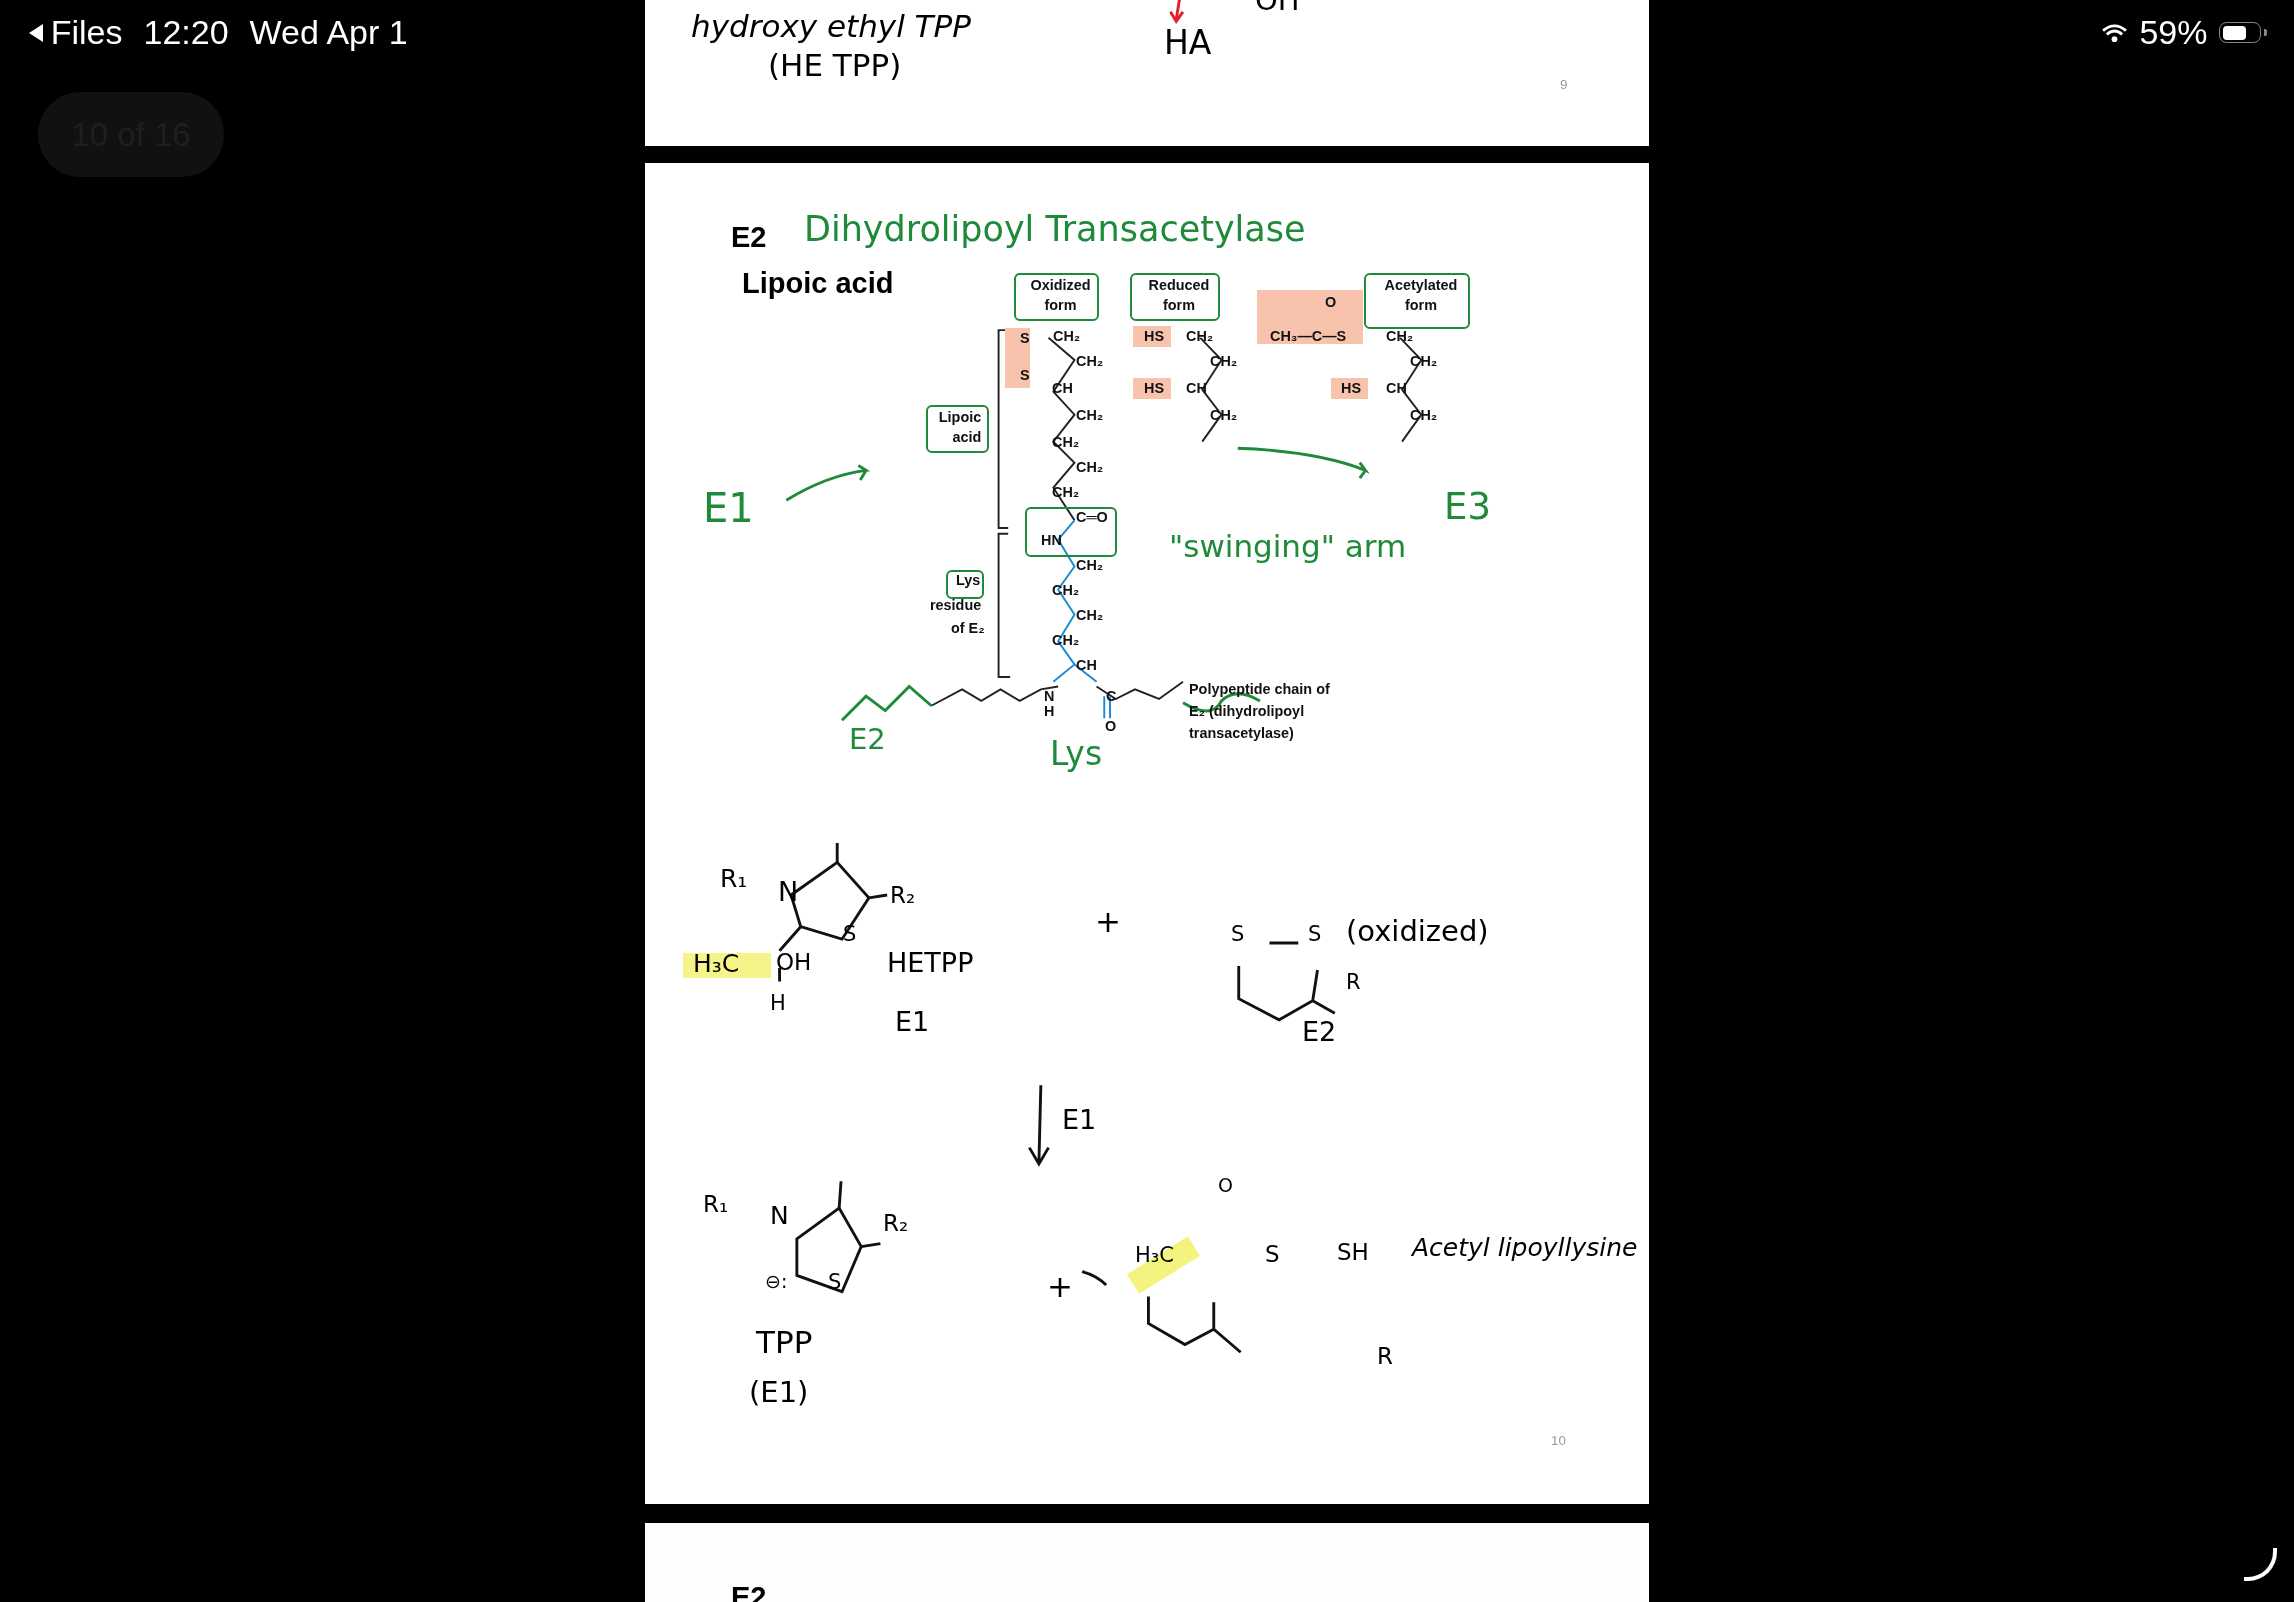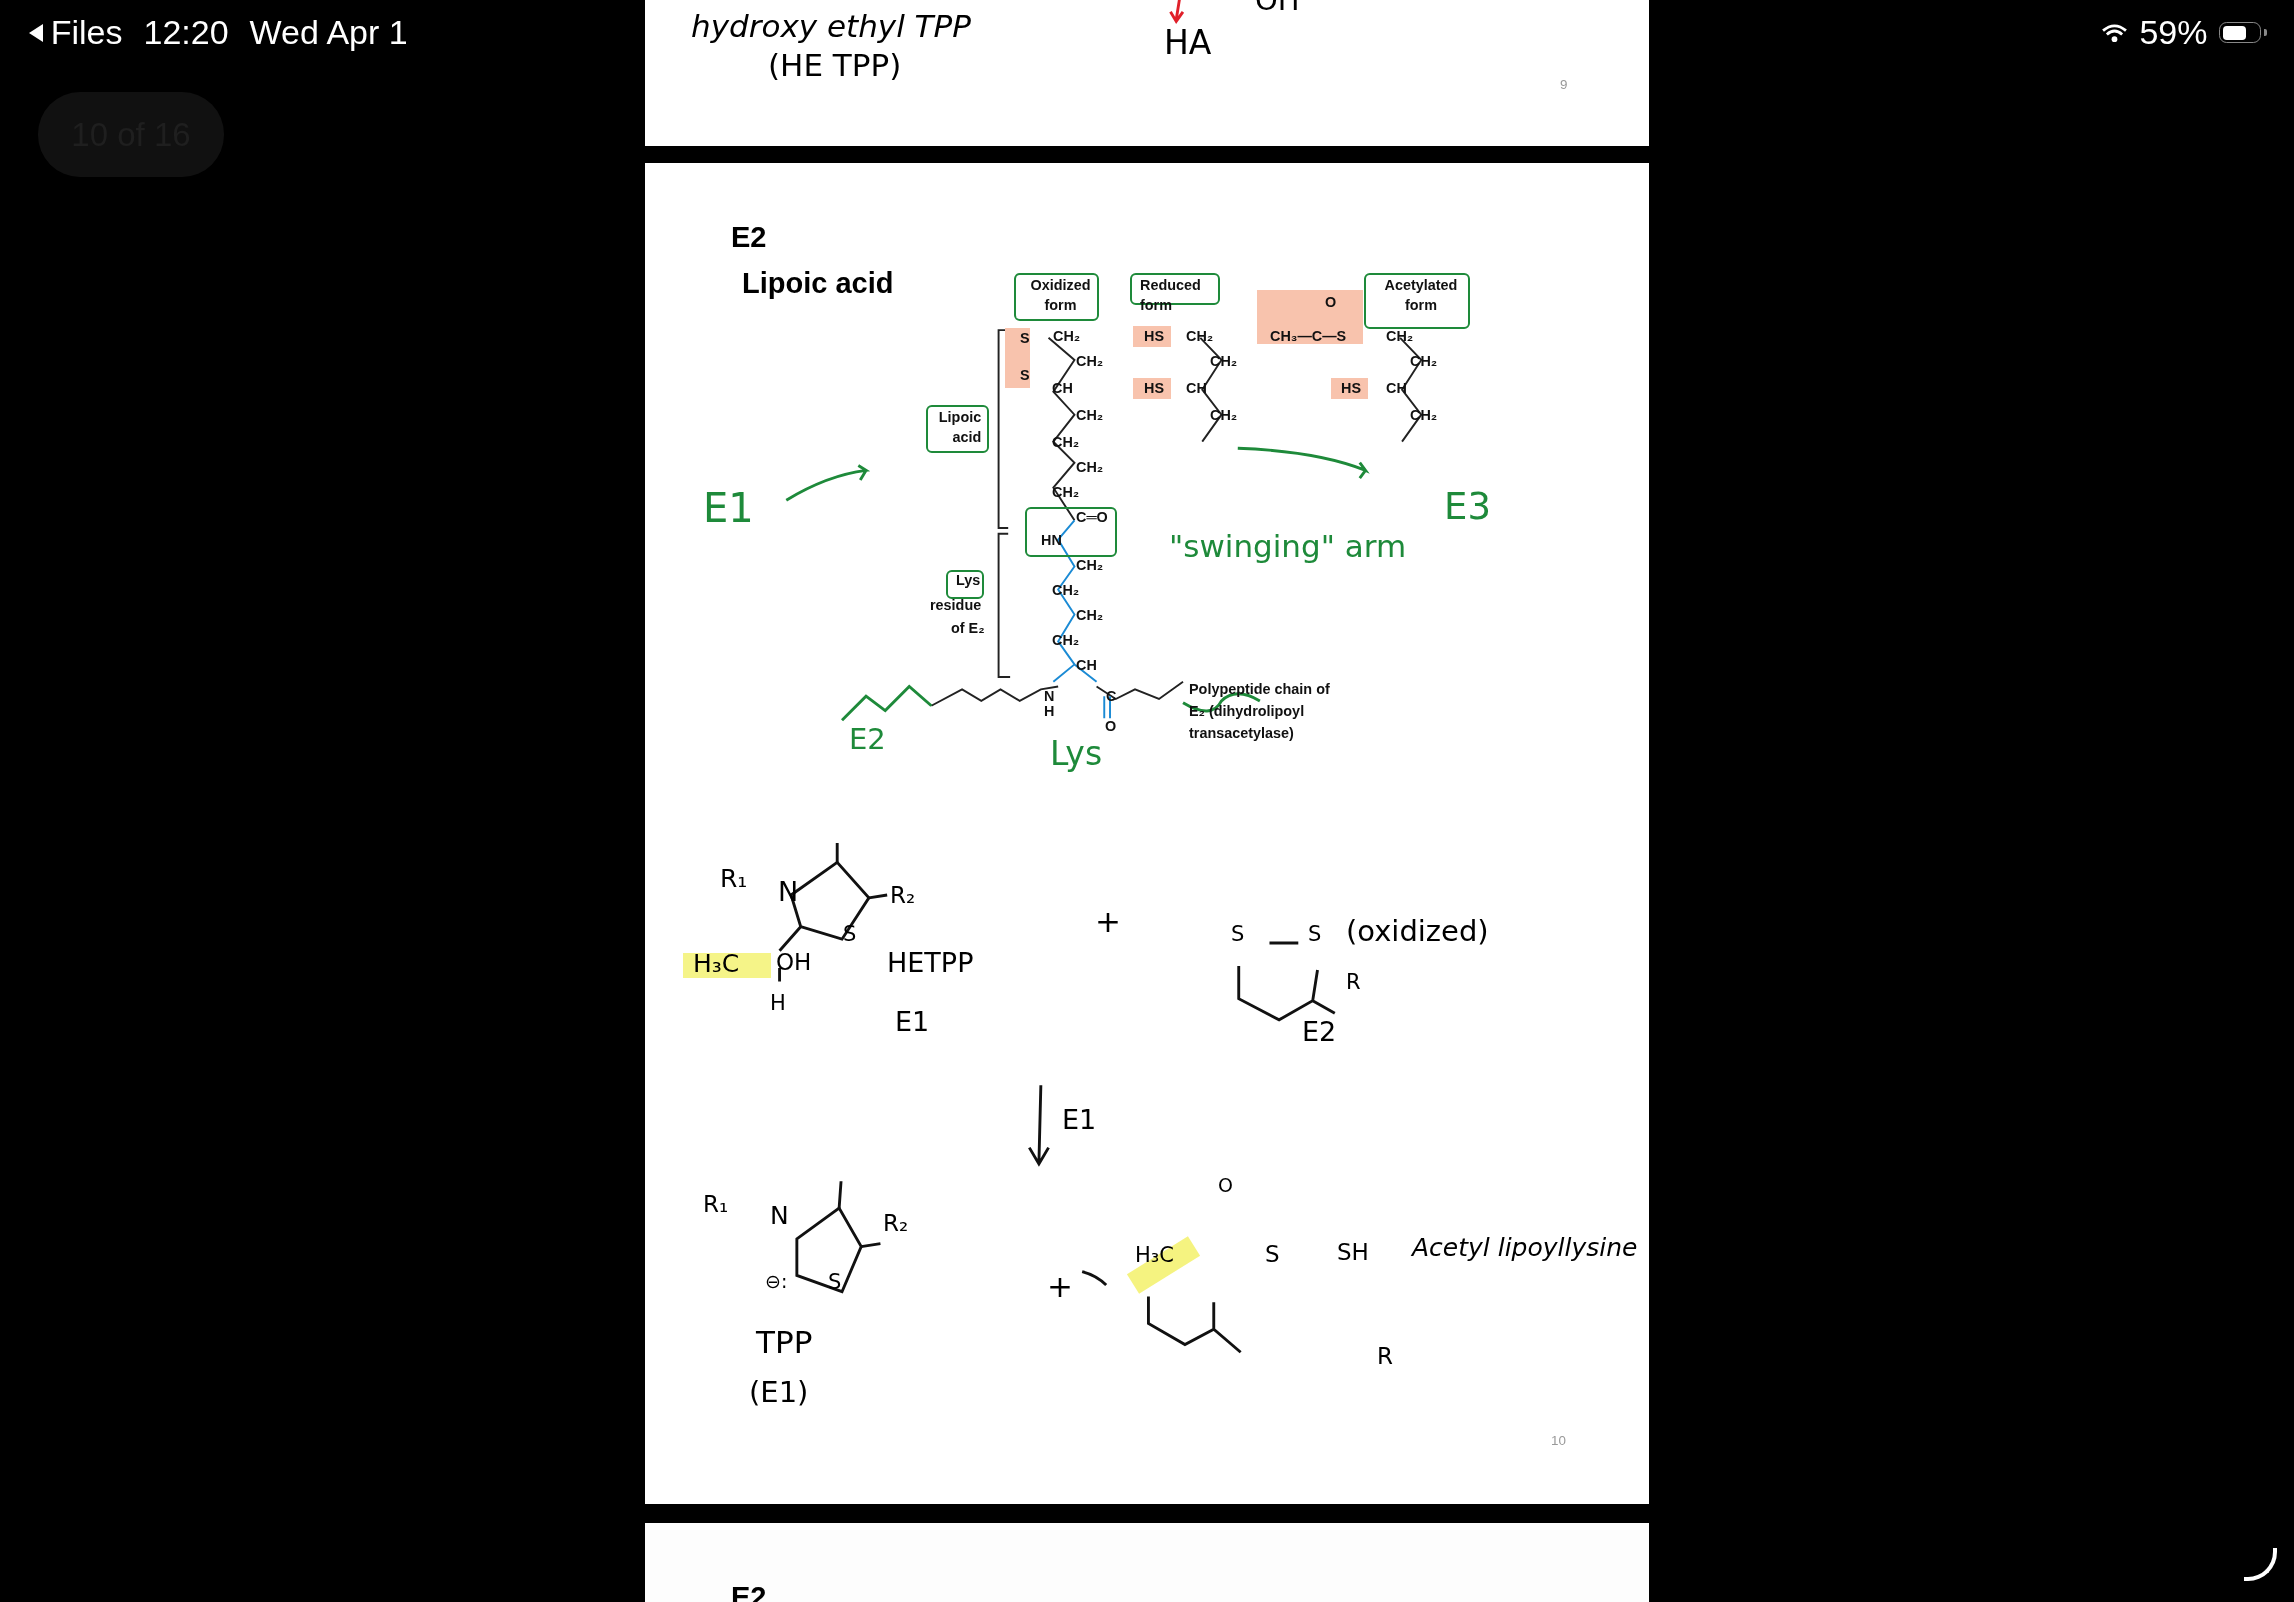--- a/index.html
+++ b/index.html
@@ -100,27 +100,28 @@
 
     <path d="M412 960 L410 1040 M400 1025 L410 1042 L420 1025" stroke="#111" stroke-width="3" fill="none"></path>
 
     <path d="M158 1120 L202 1088 L225 1128 L205 1175 L158 1158 Z" stroke="#111" stroke-width="3" fill="none"></path>
     <path d="M202 1088 L204 1060 M225 1128 L245 1125" stroke="#111" stroke-width="3" fill="none"></path>
 
     <path d="M455 1154 Q470 1158 480 1168 M524 1180 L524 1208 L562 1230 L592 1214 L620 1238 M592 1214 L592 1186" stroke="#111" stroke-width="3" fill="none"></path>
   </svg>
 
   <div class="abs bold" style="left:86px;top:58px;font-size:29px;">E2</div>
+  <div class="abs hand green" style="left:159px;top:46px;font-size:35px;">Dihydrolipoyl Transacetylase</div>
   <div class="abs bold" style="left:97px;top:104px;font-size:29px;">Lipoic acid</div>
 
   <div class="abs gbox chem" style="left:369px;top:110px;width:85px;height:48px;text-align:center;line-height:20px;">
     <div>Oxidized</div>
       <div>form</div>
   </div>
-  <div class="abs gbox chem" style="left:485px;top:110px;width:90px;height:32px;line-height:20px;">
+  <div class="abs gbox chem" style="left:485px;top:110px;width:90px;height:48px;text-align:center;line-height:20px;">
     <div>Reduced</div>
       <div>form</div>
   </div>
   <div class="abs gbox chem" style="left:719px;top:110px;width:106px;height:56px;text-align:center;line-height:20px;">
     <div>Acetylated</div>
       <div>form</div>
   </div>
 
   <div class="abs pink" style="left:360px;top:165px;width:25px;height:60px;"></div>
   <div class="abs chem" style="left:367px;top:167px;">S</div>

